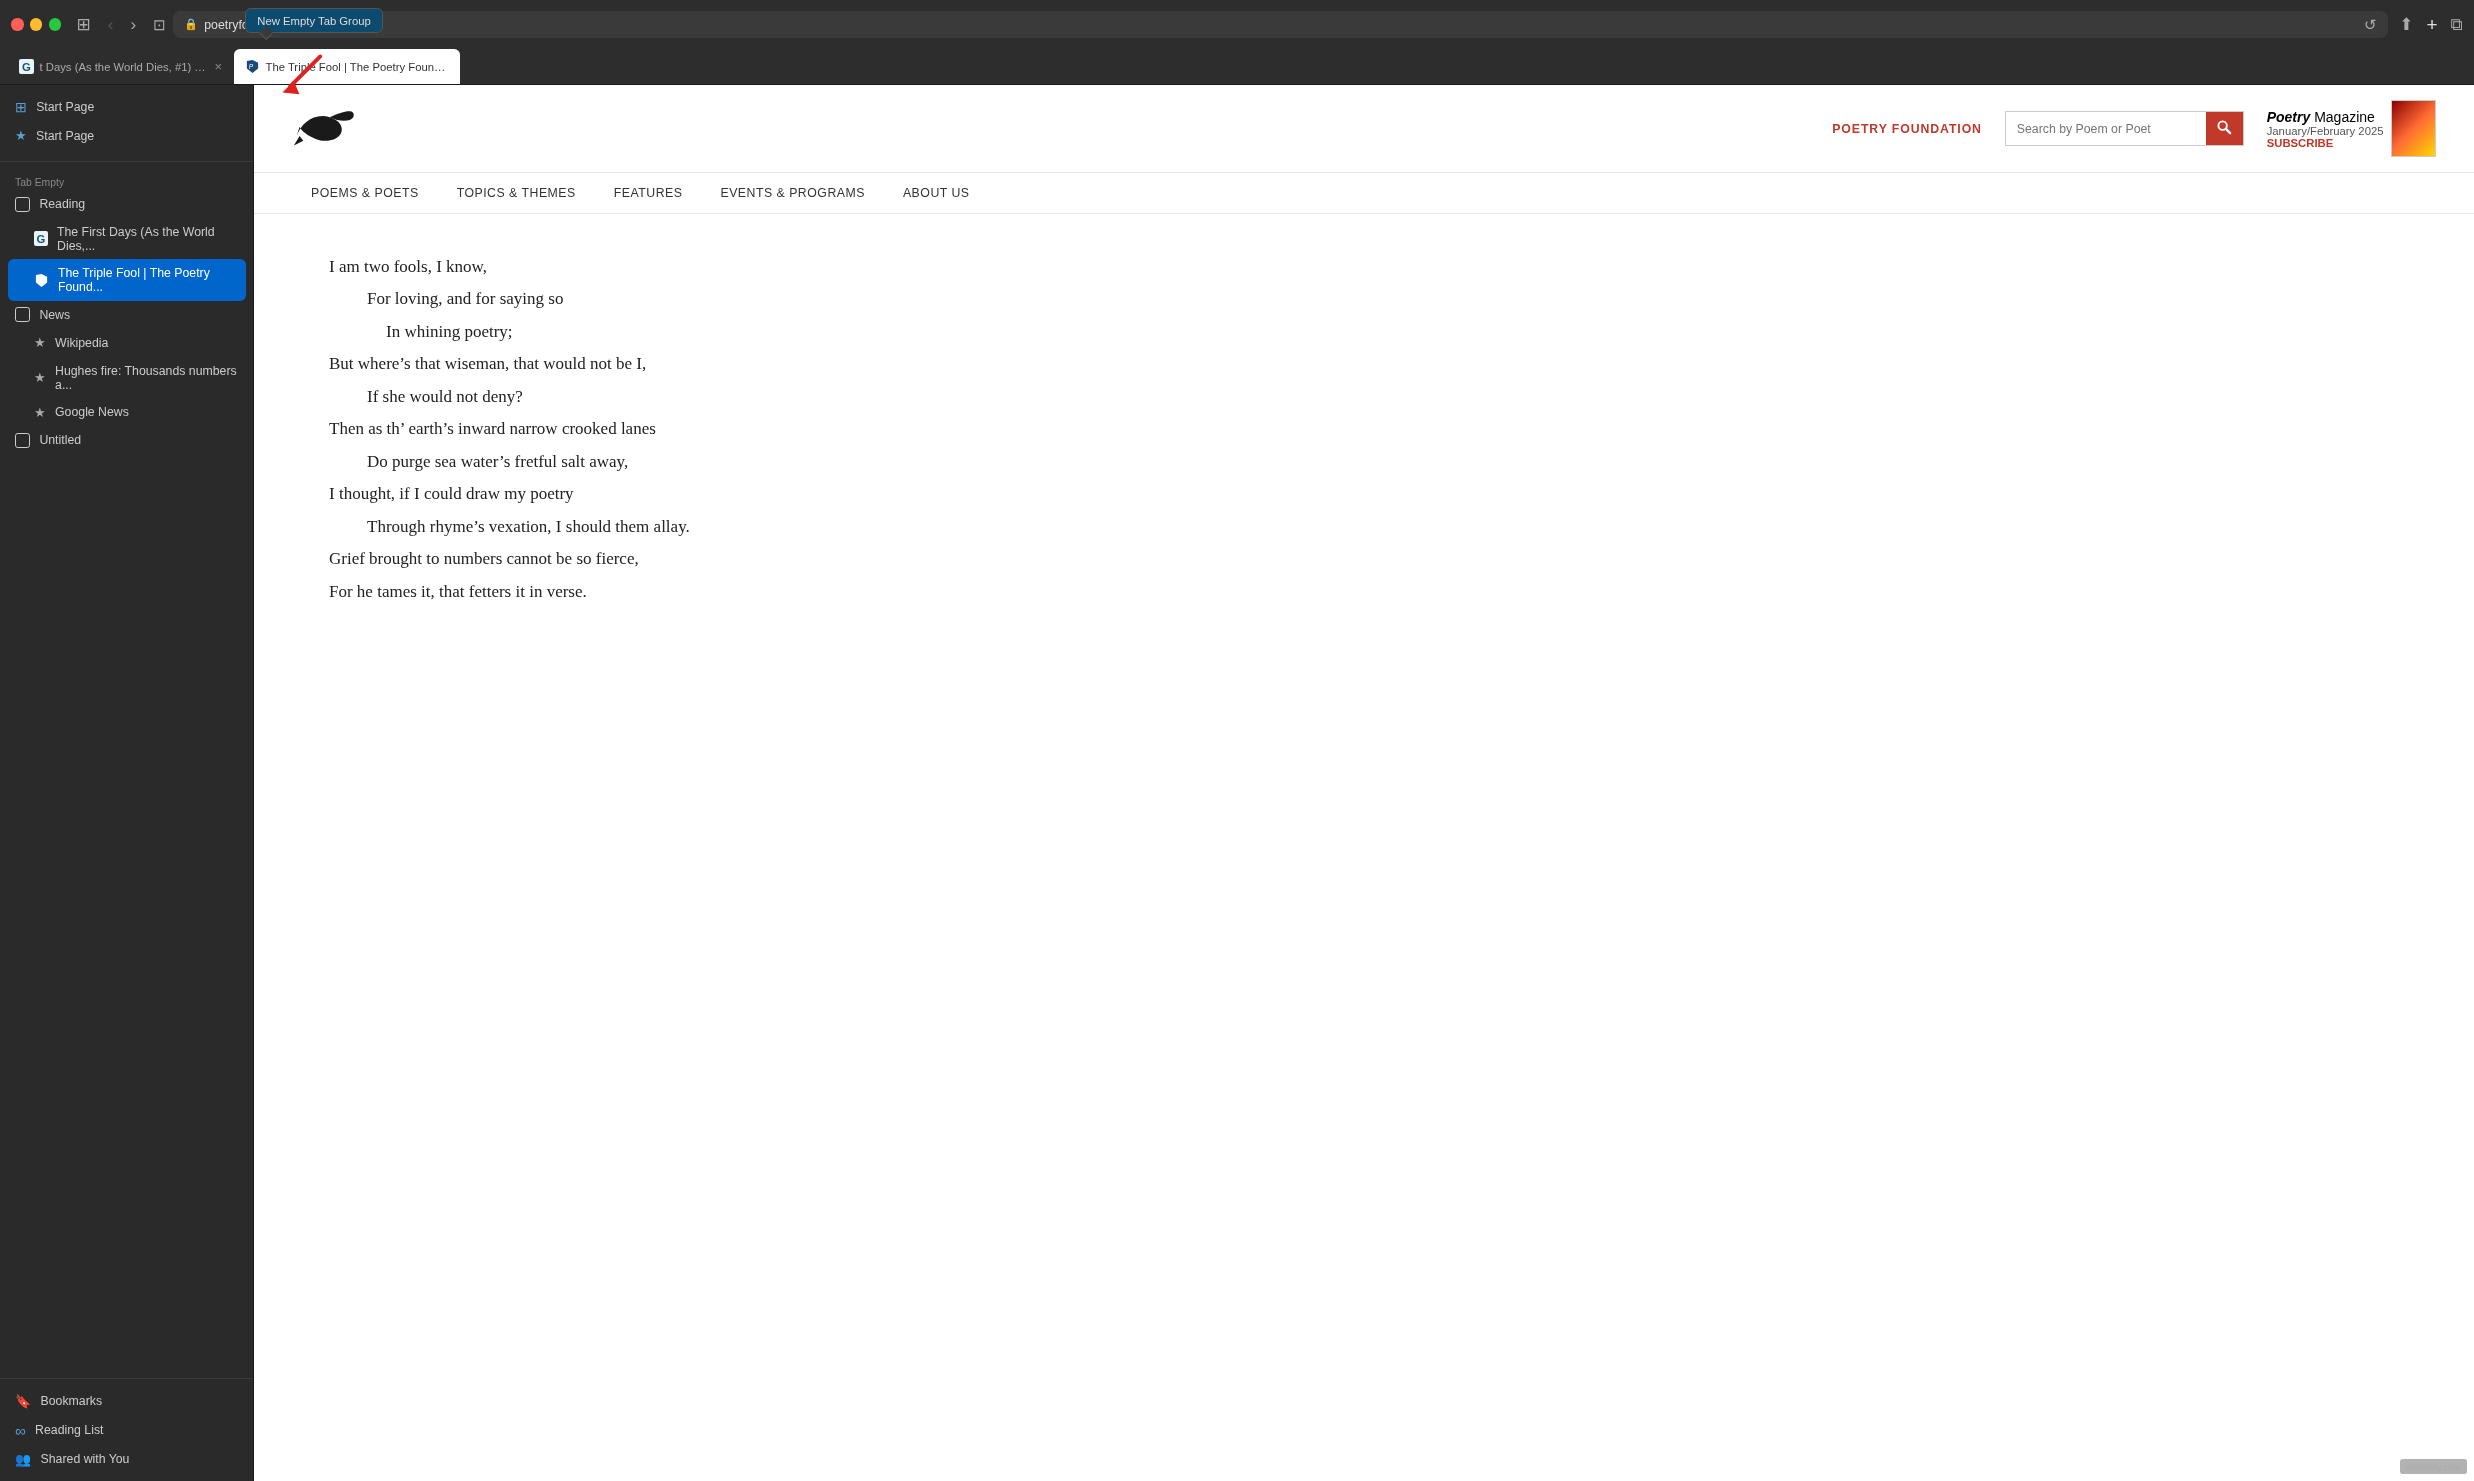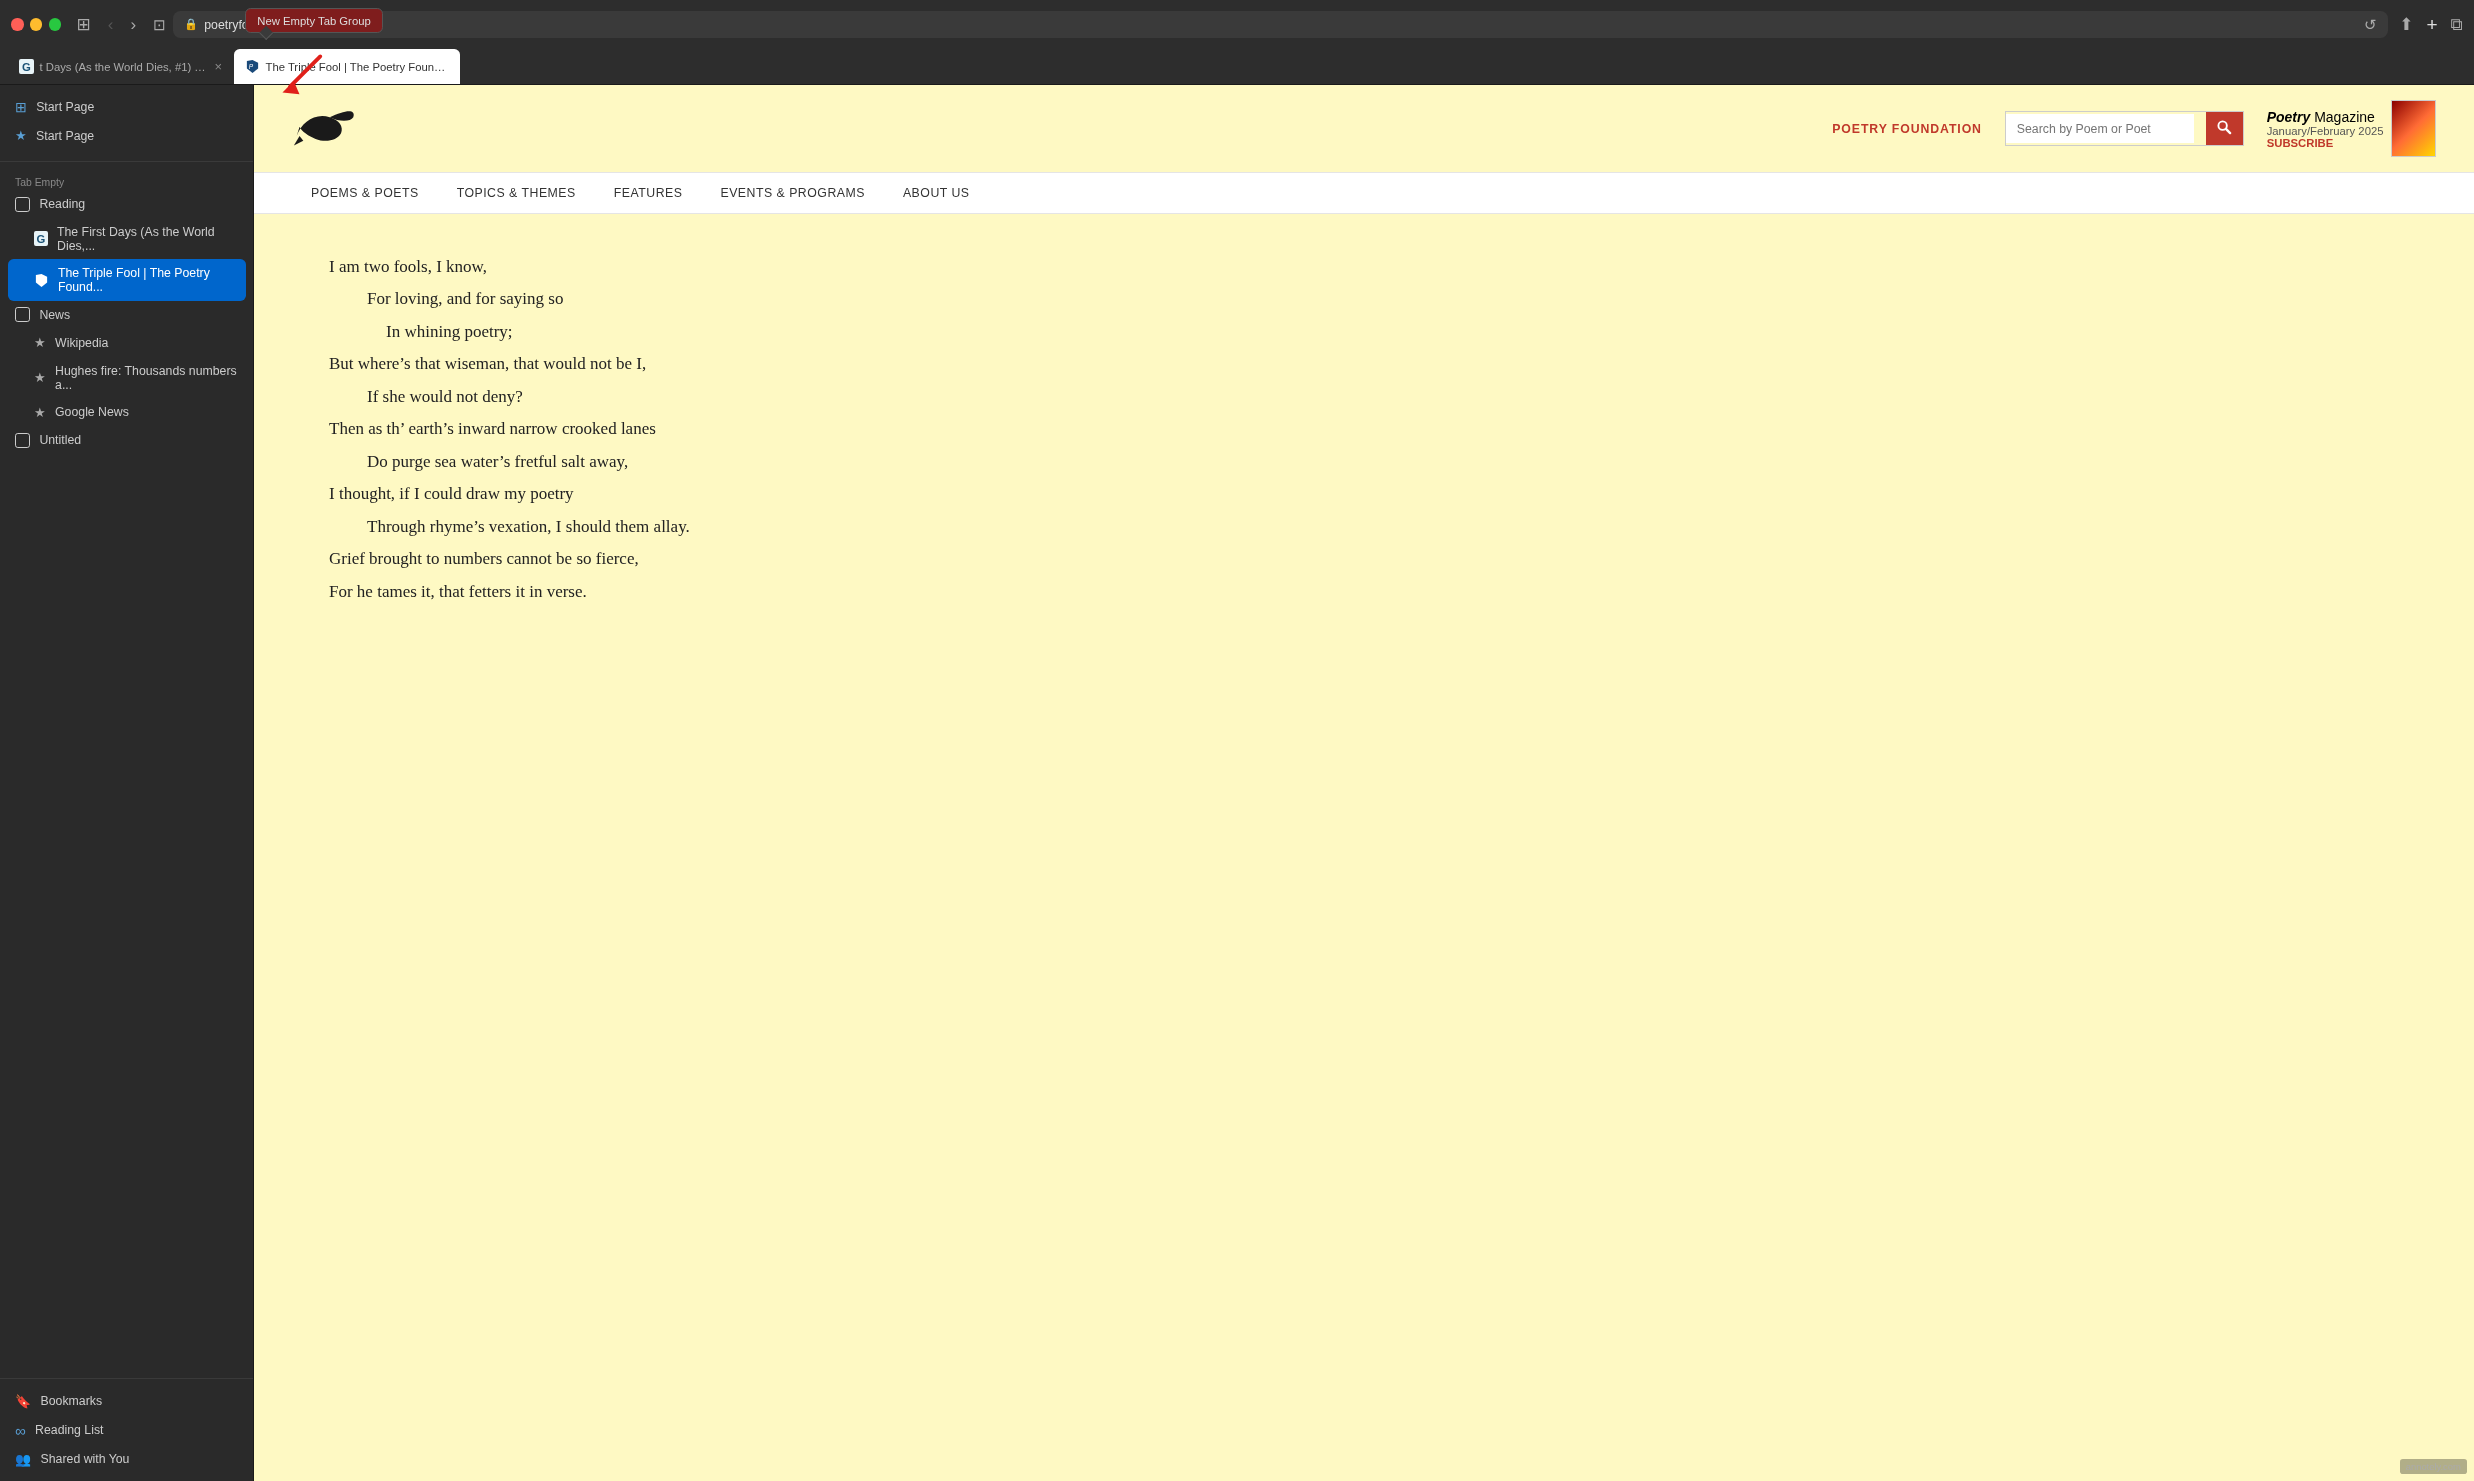--- a/index.html
+++ b/index.html
@@ -26,21 +26,21 @@
     .lock-icon { color: #aaa; font-size: 11.3px; }
     .address-text { color: #ddd; font-size: 12.3px; }
     .reload-btn { color: #aaa; font-size: 15px; cursor: pointer; margin-left: auto; }
 
     .toolbar-actions { display: flex; gap: 13px; align-items: center; }
     .toolbar-btn { color: #aaa; font-size: 17px; cursor: pointer; }
     .toolbar-btn-plus { color: #ddd; font-size: 19px; }
 
     
     .tab-strip { display: flex; align-items: stretch; background: #2d2d2d; border-bottom: 0.9px solid #1a1a1a; padding: 0 7.5px; height: 36px; position: relative; }
-    .tab-tooltip { position: absolute; top: -41px; left: 245px; background: #7f1d1d; border: 0.9px solid #555; border-radius: 5.7px; padding: 5.7px 11.3px; font-size: 11.3px; color: #ddd; white-space: nowrap; z-index: 100; }
+    .tab-tooltip { position: absolute; top: -41px; left: 245px; background: #0c4a6e; border: 0.9px solid #555; border-radius: 5.7px; padding: 5.7px 11.3px; font-size: 11.3px; color: #ddd; white-space: nowrap; z-index: 100; }
     .tab-tooltip::after { content: ''; position: absolute; bottom: -5.7px; left: 15px; width: 9.4px; height: 9.4px; background: #3a3a3a; border-right: 0.9px solid #555; border-bottom: 0.9px solid #555; transform: rotate(45deg); }
     .tab { display: flex; align-items: center; gap: 5.7px; padding: 0 11.3px; font-size: 11.3px; color: #aaa; cursor: pointer; border-radius: 5.7px 5.7px 0 0; min-width: 132px; max-width: 226px; white-space: nowrap; overflow: hidden; }
     .tab.active { background: #ffffff; color: #333; }
     .tab-favicon { width: 15px; height: 15px; flex-shrink: 0; }
     .tab-title { overflow: hidden; text-overflow: ellipsis; flex: 1; font-size: 11.3px; }
     .tab-close { font-size: 13px; color: #888; cursor: pointer; flex-shrink: 0; }
 
     
     .main-layout { display: flex; flex: 1; overflow: hidden; }
 
@@ -58,21 +58,21 @@
     .sidebar-item.indent.active { padding-left: 26px; }
     .sidebar-icon-square { width: 15px; height: 15px; border: 1.4px solid currentColor; border-radius: 2.8px; flex-shrink: 0; }
     .sidebar-icon-star { font-size: 13px; flex-shrink: 0; color: inherit; }
 
     .sidebar-divider { height: 0.9px; background: #3a3a3a; margin: 3.8px 0; }
 
     .sidebar-bottom { margin-top: auto; padding: 7.5px 0; border-top: 0.9px solid #3a3a3a; }
     .sidebar-bottom-item { display: flex; align-items: center; gap: 9.4px; padding: 6.6px 15px; cursor: pointer; color: #ccc; font-size: 12.3px; }
 
     
-    .web-content { flex: 1; background: #fef9c3; overflow-y: auto; display: flex; flex-direction: column; }
+    .web-content { flex: 1; background: #ffffff; overflow-y: auto; display: flex; flex-direction: column; }
     .web-content::-webkit-scrollbar { width: 7.5px; }
     .web-content::-webkit-scrollbar-thumb { background: #ccc; border-radius: 3.8px; }
 
     
     .site-header { padding: 15px 38px; display: flex; align-items: center; border-bottom: 0.9px solid #e5e5e5; }
     .site-logo { display: flex; align-items: center; }
 
     .header-right { margin-left: auto; display: flex; align-items: center; gap: 22.6px; }
     .search-box { display: flex; align-items: center; border: 0.9px solid #ccc; border-radius: 0; overflow: hidden; gap: 12px; }
     .search-input { border: none; outline: none; padding: 7.5px 11.3px; font-size: 12.3px; color: #333; width: 188px; }

